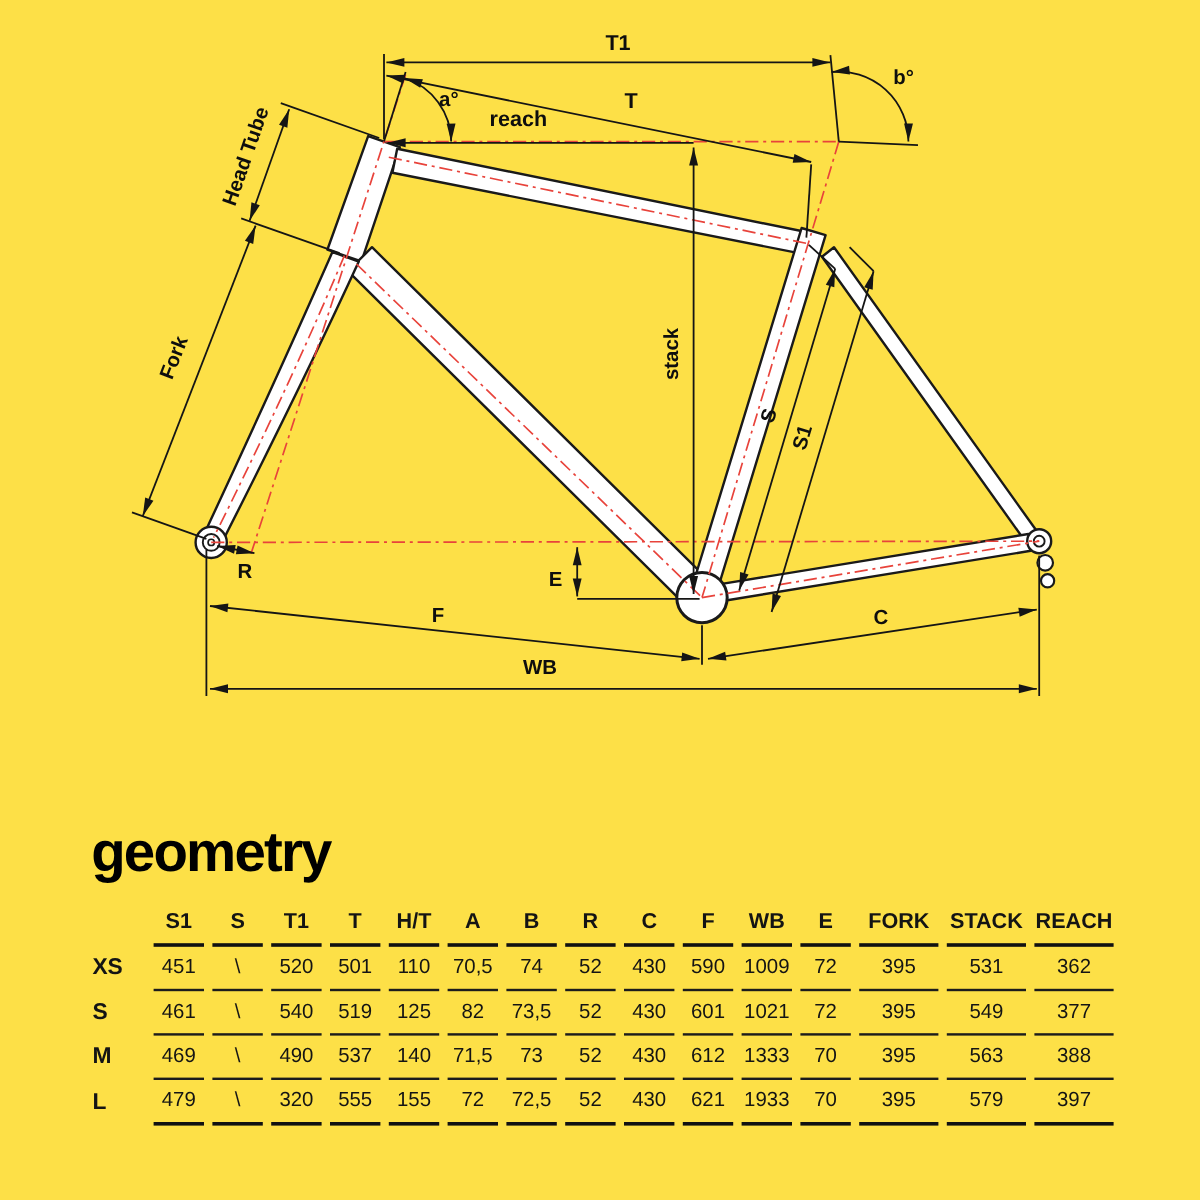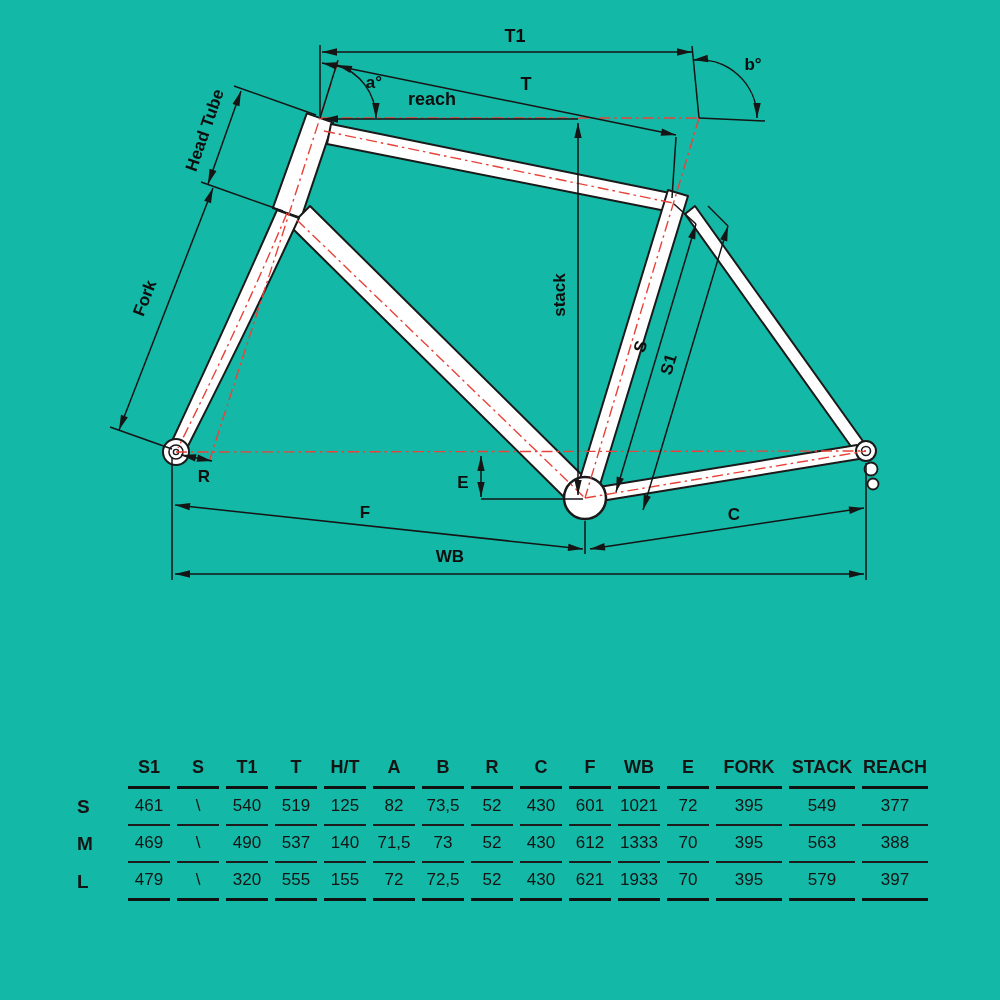--- a/index.html
+++ b/index.html
@@ -1,16 +1,16 @@
 <!DOCTYPE html>
 <html><head>
 <meta charset="utf-8">
 <style>
   html,body{margin:0;padding:0;background:#fff;overflow:hidden;}
-  .page{position:relative;width:1000px;height:1000px;background:#14b8a6;
+  .page{position:relative;width:1000px;height:1000px;background:#fde047;
         font-family:"Liberation Sans","DejaVu Sans",sans-serif;color:#111;}
   .diagram{position:absolute;left:0;top:0;}
   svg text{font-family:"Liberation Sans","DejaVu Sans",sans-serif;font-weight:bold;fill:#0e0e0e;font-size:17px;}
   svg text.big{font-size:18px;}
   .title{position:absolute;left:76px;top:682px;font-size:47px;font-weight:bold;letter-spacing:-1.5px;color:#000;}
   .geo-table{position:absolute;left:68px;top:750px;border-collapse:separate;border-spacing:7px 0;}
   .geo-table th,.geo-table td{text-align:center;padding:7px 0 8px 0;font-size:17px;color:#141414;
        border-bottom:2px solid #1c1c1c;white-space:nowrap;}
   .geo-table thead th{font-weight:bold;font-size:18px;border-bottom:3px solid #111;}
   .geo-table .c-n{width:42px;}
@@ -107,20 +107,21 @@
     <text x="565" y="295" text-anchor="middle" transform="rotate(-90 565 295)">stack</text>
     <text x="646" y="348" text-anchor="middle" transform="rotate(-73.3 646 348)">S</text>
     <text x="674" y="366" text-anchor="middle" transform="rotate(-73.3 674 366)">S1</text>
     <text x="204" y="482" text-anchor="middle">R</text>
     <text x="463" y="488" text-anchor="middle">E</text>
     <text x="365" y="518" text-anchor="middle">F</text>
     <text x="734" y="520" text-anchor="middle">C</text>
     <text x="450" y="562" text-anchor="middle">WB</text>
   </svg>
 
+  <div class="title">geometry</div>
 
   <table class="geo-table">
     <thead>
       <tr>
           <th class="c-label"></th>
           <th class="c-n">S1</th>
           <th class="c-n">S</th>
           <th class="c-n">T1</th>
           <th class="c-n">T</th>
           <th class="c-n">H/T</th>
@@ -131,20 +132,38 @@
           <th class="c-n">F</th>
           <th class="c-n">WB</th>
           <th class="c-n">E</th>
           <th class="c-w">FORK</th>
           <th class="c-w">STACK</th>
           <th class="c-w">REACH</th>
         </tr>
     </thead>
     <tbody>
         <tr>
+          <th class="c-label">XS</th>
+          <td class="c-n">451</td>
+          <td class="c-n">\</td>
+          <td class="c-n">520</td>
+          <td class="c-n">501</td>
+          <td class="c-n">110</td>
+          <td class="c-n">70,5</td>
+          <td class="c-n">74</td>
+          <td class="c-n">52</td>
+          <td class="c-n">430</td>
+          <td class="c-n">590</td>
+          <td class="c-n">1009</td>
+          <td class="c-n">72</td>
+          <td class="c-w">395</td>
+          <td class="c-w">531</td>
+          <td class="c-w">362</td>
+        </tr>
+        <tr>
           <th class="c-label">S</th>
           <td class="c-n">461</td>
           <td class="c-n">\</td>
           <td class="c-n">540</td>
           <td class="c-n">519</td>
           <td class="c-n">125</td>
           <td class="c-n">82</td>
           <td class="c-n">73,5</td>
           <td class="c-n">52</td>
           <td class="c-n">430</td>

